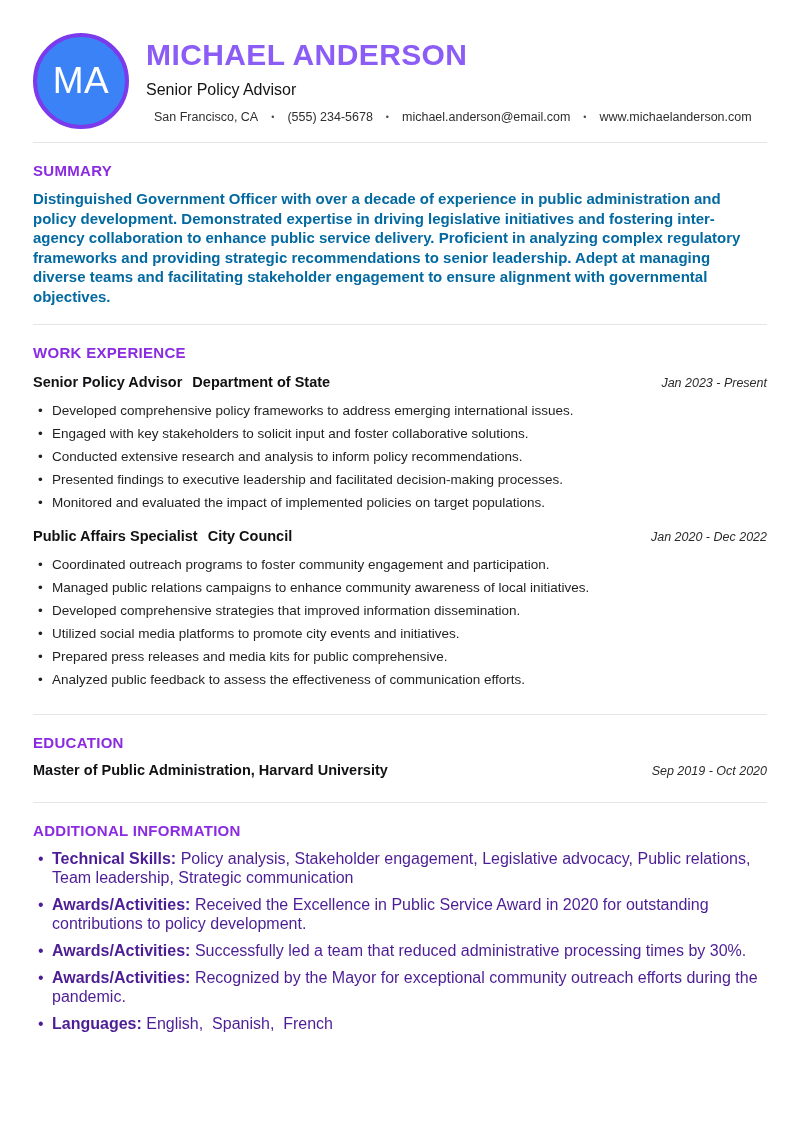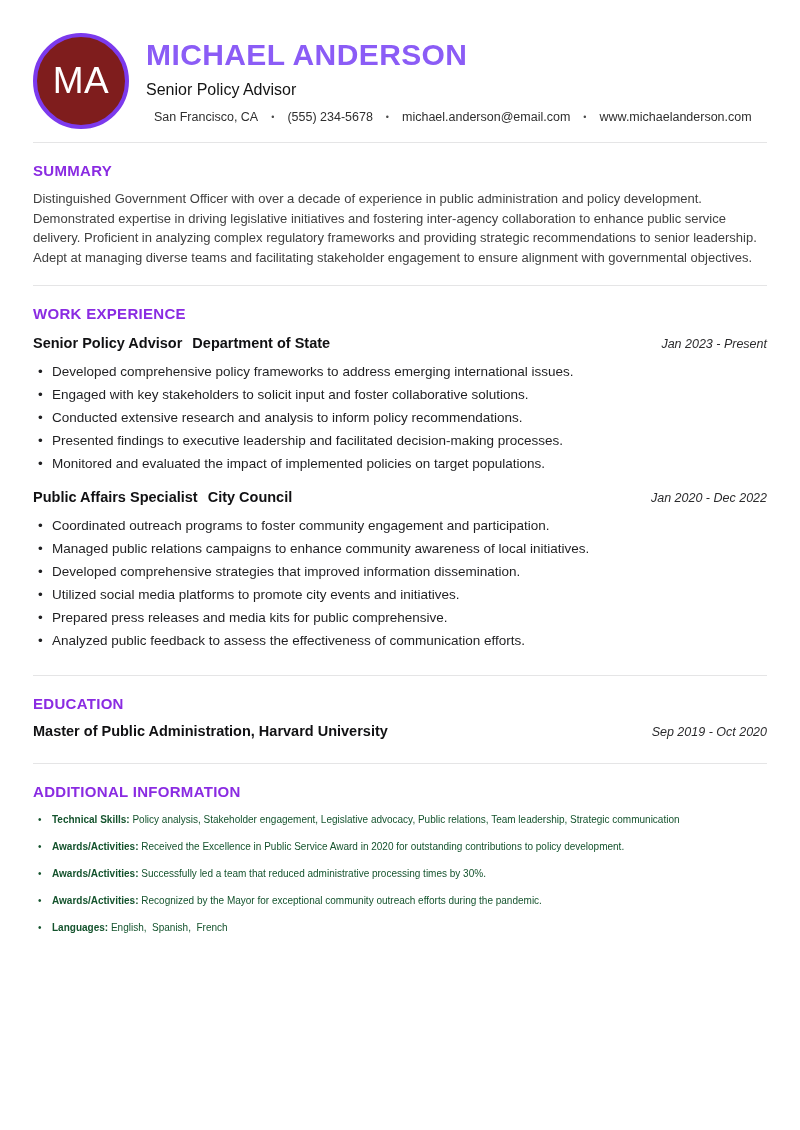--- a/index.html
+++ b/index.html
@@ -17,21 +17,21 @@
   header.resume-header {
     padding-top: 33px;
     display: flex;
     align-items: center;
     gap: 17px;
   }
   .avatar {
     width: 96px; height: 96px;
     flex: 0 0 96px;
     border-radius: 50%;
-    background: #7f1d1d;
+    background: #3b82f6;
     border: 4px solid #7c3aed;
     display: flex; align-items: center; justify-content: center;
     color: #ffffff;
     font-size: 37px;
     font-weight: 400;
     letter-spacing: 0.5px;
   }
   .head-text { flex: 1; }
   h1.name {
     font-size: 30px;
@@ -70,24 +70,25 @@
   
   h2.section-heading {
     font-size: 15px;
     font-weight: 700;
     letter-spacing: 0.3px;
     color: #8a2be2;
     margin-top: 19px;
   }
   .summary-text {
     margin-top: 10px;
-    font-size: 13px;
+    font-size: 15px;
     line-height: 19.5px;
-    color: #404040;
+    color: #0369a1;
     max-width: 726px;
+    font-weight: bold;
   }
 
   
   .job { margin-top: 12px; }
   .job + .job { margin-top: 15px; }
   .job-head, .edu-row {
     display: flex;
     justify-content: space-between;
     align-items: baseline;
   }
@@ -127,24 +128,24 @@
   .edu-row { margin-top: 11px; }
 
   
   ul.add-list {
     list-style: none;
     margin-top: 10px;
   }
   ul.add-list li {
     position: relative;
     padding-left: 19px;
-    font-size: 10px;
+    font-size: 16px;
     line-height: 19px;
     margin-bottom: 8px;
-    color: #14532d;
+    color: #4c1d95;
     max-width: 726px;
   }
   ul.add-list li::before {
     content: "•";
     position: absolute;
     left: 5px;
     top: 0;
   }
   .item-label { font-weight: 700; }
   .prewrap { white-space: pre-wrap; }

